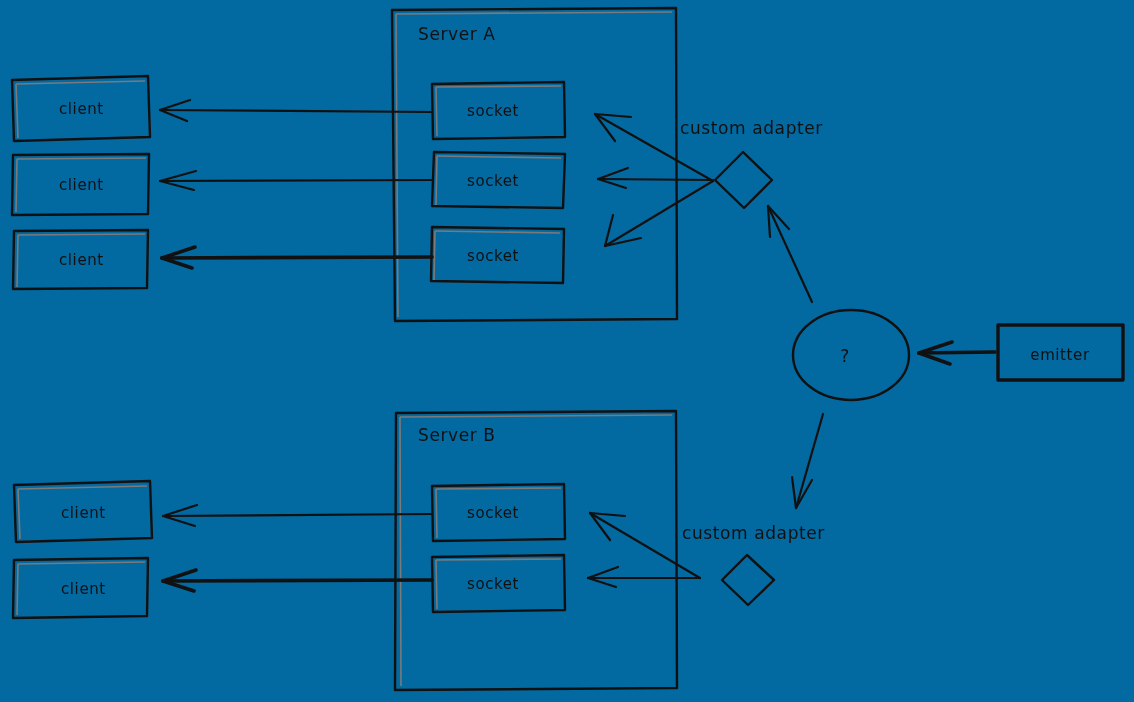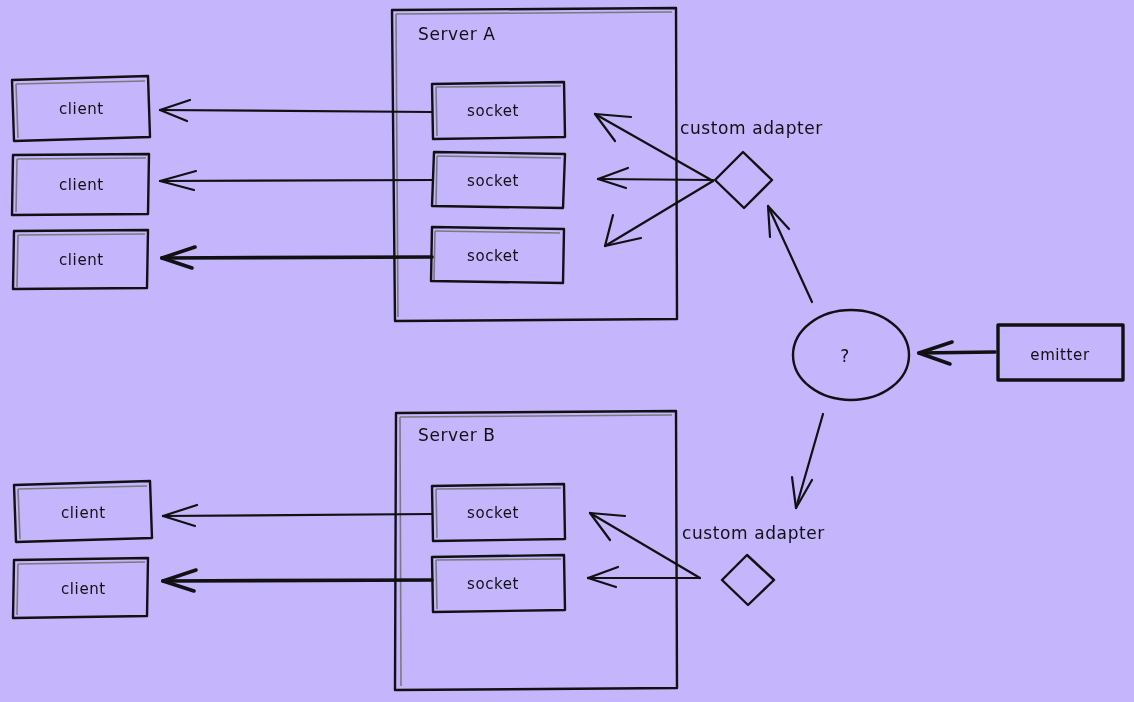--- a/index.html
+++ b/index.html
@@ -4,21 +4,21 @@
 <style>
   html, body {
     margin: 0;
     padding: 0;
     background: #ffffff;
   }
   #canvas {
     position: relative;
     width: 1134px;
     height: 702px;
-    background: #c4b5fd;
+    background: #0369a1;
     overflow: hidden;
     font-family: "DejaVu Sans", sans-serif;
   }
   #canvas svg {
     position: absolute;
     top: 0;
     left: 0;
     width: 1134px;
     height: 702px;
   }

